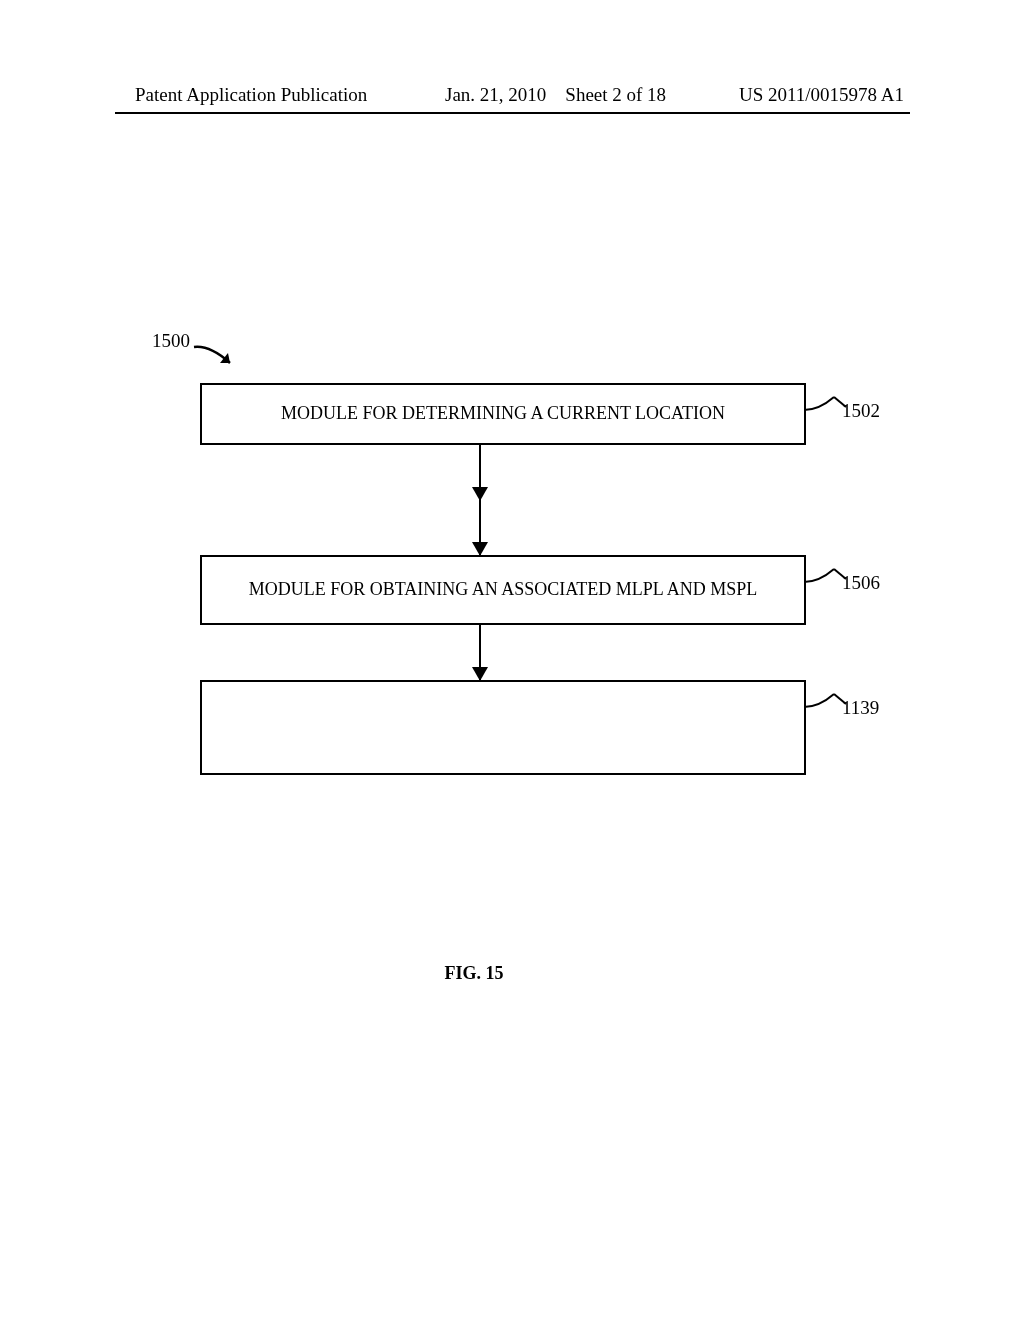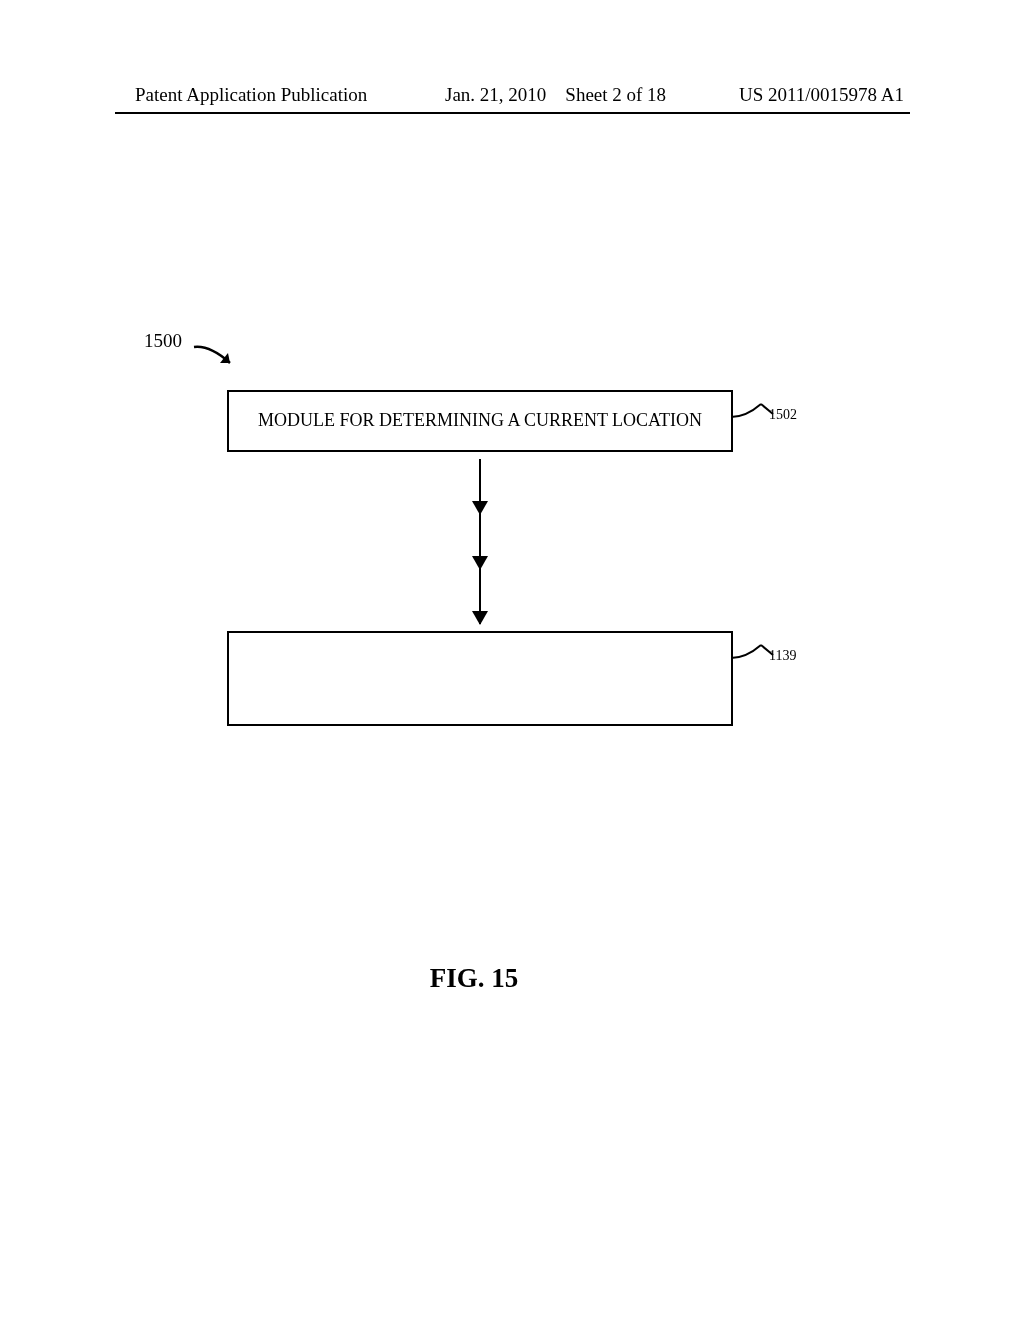--- a/index.html
+++ b/index.html
@@ -46,40 +46,40 @@
 
   .ref-wrap {
     position: absolute;
     left: 140px;
     top: 330px;
     width: 100px;
     height: 40px;
   }
   .ref-num {
     position: absolute;
-    left: 4px;
+    left: 12px;
     top: 0;
     font-size: 19px;
   }
   .ref-arrow {
     position: absolute;
     left: 50px;
     top: 5px;
   }
 
   .diagram {
     position: absolute;
     left: 200px;
     top: 383px;
     width: 560px;
   }
   .box {
     border: 2.5px solid #000;
-    width: 506px;
-    margin: 7px auto;
+    width: 606px;
+    margin: 0 auto;
     display: flex;
     align-items: center;
     justify-content: center;
     text-align: center;
     font-size: 18px;
     line-height: 1.28;
     padding: 19px 8px;
     box-sizing: border-box;
     position: relative;
   }
@@ -93,21 +93,21 @@
     top: 0;
     left: 100%;
     width: 70px;
     height: 24px;
     overflow: visible;
   }
   .label-text {
     position: absolute;
     top: 14px;
     left: calc(100% + 38px);
-    font-size: 14px;
+    font-size: 19px;
     white-space: nowrap;
   }
 
   .arrow-down {
     width: 2.5px;
     background: #000;
     margin: 0 auto;
     position: relative;
   }
   .arrow-head {
@@ -121,21 +121,21 @@
     border-right: 8px solid transparent;
     border-top: 14px solid #000;
   }
 
   .fig-caption {
     position: absolute;
     top: 963px;
     width: 948px;
     text-align: center;
     font-weight: bold;
-    font-size: 27px;
+    font-size: 18px;
   }
 </style>
 </head>
 <body>
 
 <div class="page">
 
   <div class="header">
     <span class="left">Patent Application Publication</span>
     <span class="mid">
@@ -168,20 +168,28 @@
 
     <div class="arrow-down" style="height:55px">
       <div class="arrow-head"></div>
     </div>
 
 
     <div class="arrow-down" style="height:55px">
       <div class="arrow-head"></div>
     </div>
 
+    <div class="box b3">
+      <span>MODULE FOR OBTAINING AN ASSOCIATED MLPL AND MSPL</span>
+      <svg class="label-leader">
+        <path d="M0,25 Q15,25 30,12" stroke="#000" stroke-width="2" fill="none"></path>
+        <line x1="30" y1="12" x2="42" y2="22" stroke="#000" stroke-width="2"></line>
+      </svg>
+      <span class="label-text">1506</span>
+    </div>
 
     <div class="arrow-down" style="height:55px">
       <div class="arrow-head"></div>
     </div>
 
     <div class="box b4">
       <svg class="label-leader">
         <path d="M0,25 Q15,25 30,12" stroke="#000" stroke-width="2" fill="none"></path>
         <line x1="30" y1="12" x2="42" y2="22" stroke="#000" stroke-width="2"></line>
       </svg>

